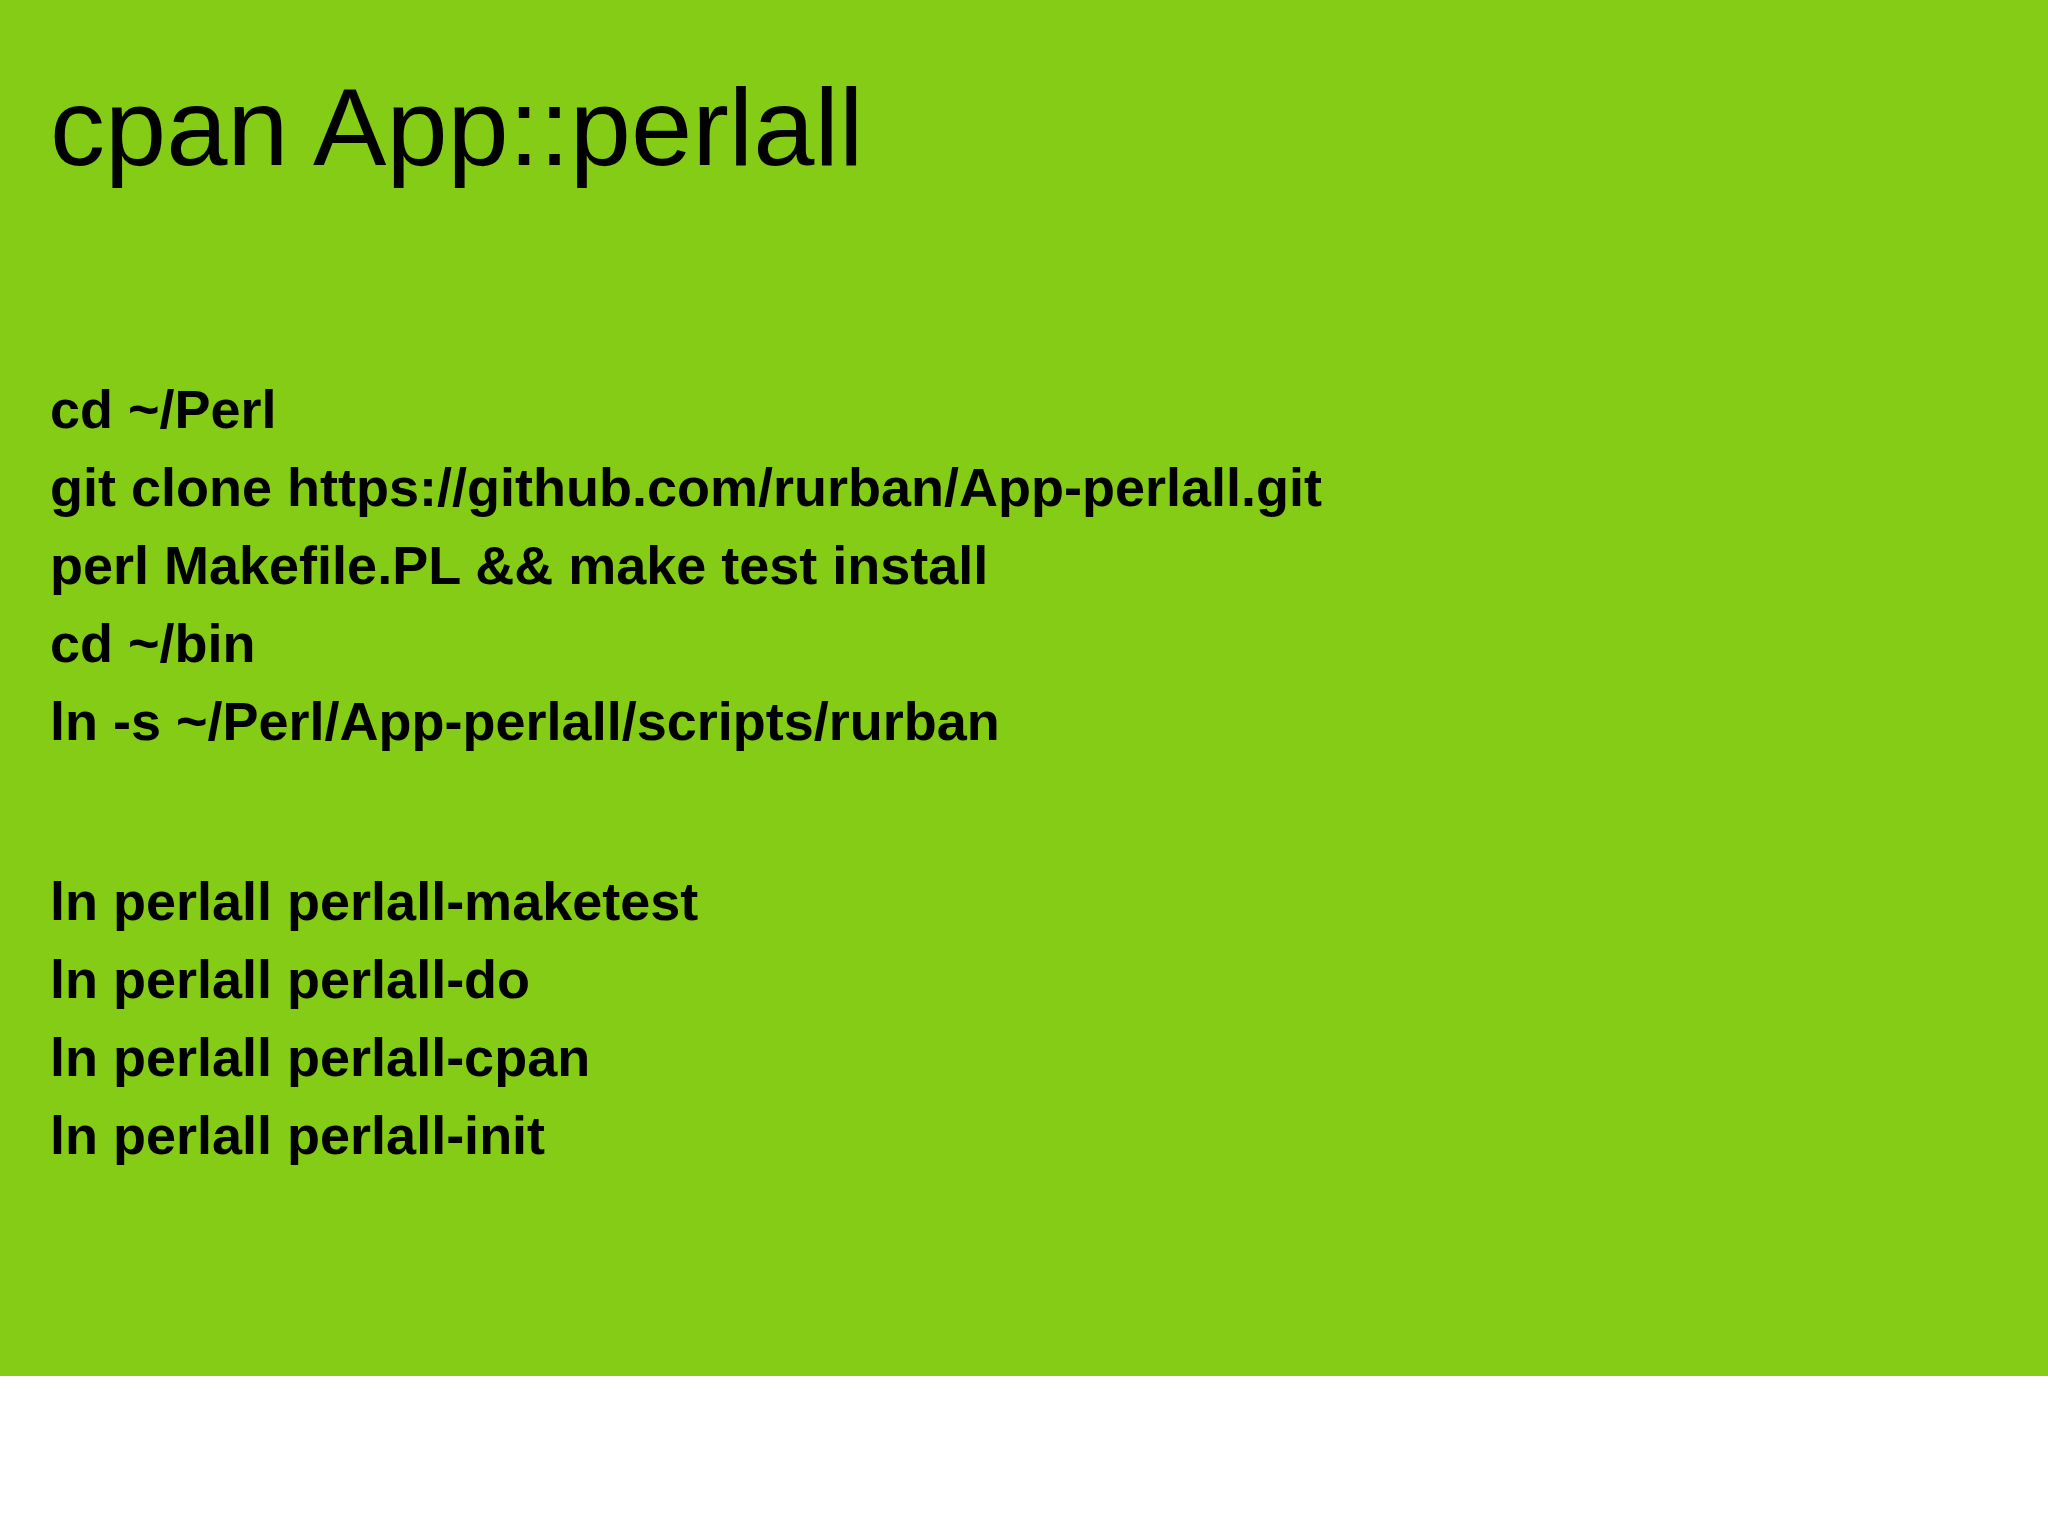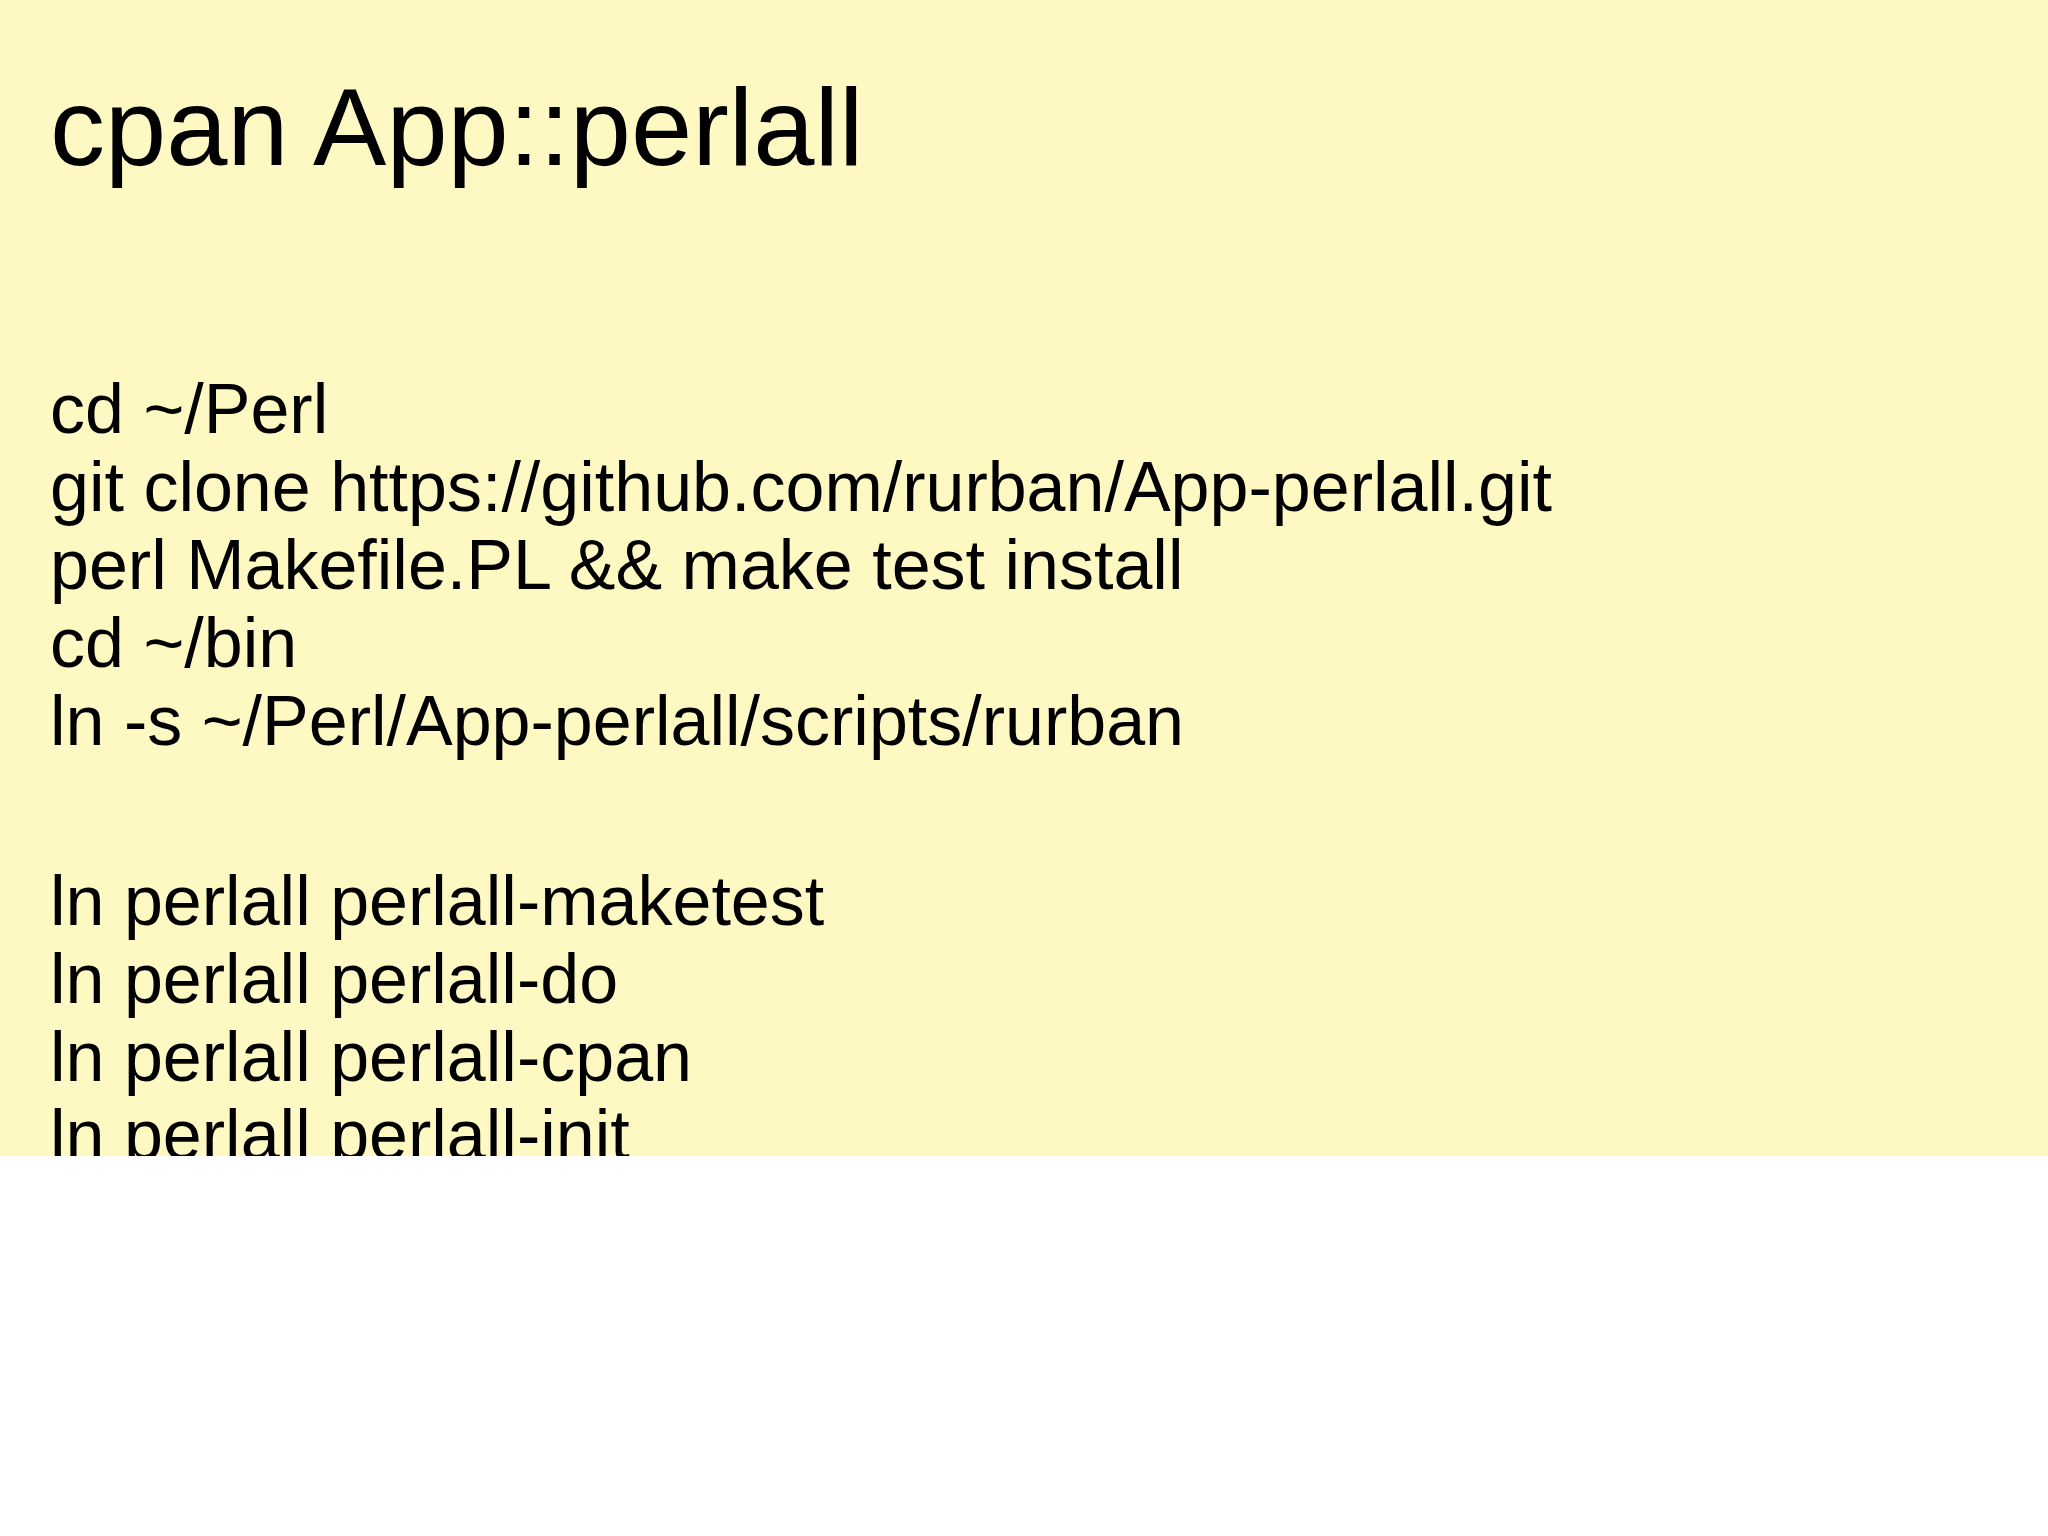--- a/index.html
+++ b/index.html
@@ -9,40 +9,40 @@
   body {
     width: 2048px;
     height: 1536px;
     background: #ffffff;
     font-family: "Liberation Sans", sans-serif;
     color: #000000;
   }
   .slide {
     position: relative;
     width: 2048px;
-    height: 1156px;
-    background: #fef9c3;
+    height: 1376px;
+    background: #84cc16;
     overflow: hidden;
   }
   .slide-title {
     position: absolute;
     left: 50px;
     top: 64px;
     font-size: 110px;
     line-height: 126px;
     font-weight: 400;
     white-space: nowrap;
   }
   .code-block {
     position: absolute;
     left: 50px;
     top: 370px;
-    font-size: 70px;
+    font-size: 54px;
     line-height: 78px;
-    font-weight: 400;
+    font-weight: 700;
   }
   .code-line {
     white-space: pre;
     min-height: 78px;
   }
   .group-gap {
     margin-top: 102px;
   }
   .note-line {
     font-style: italic;

